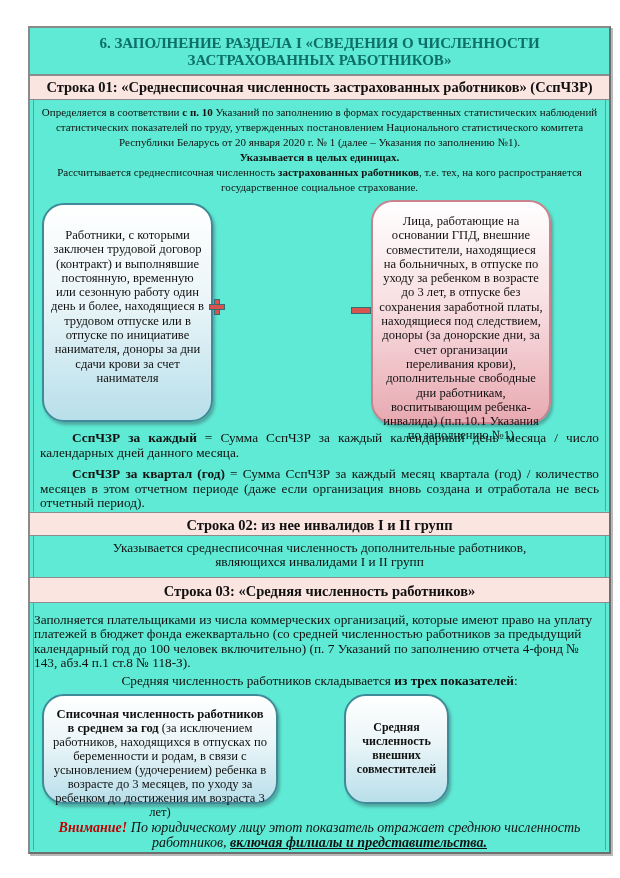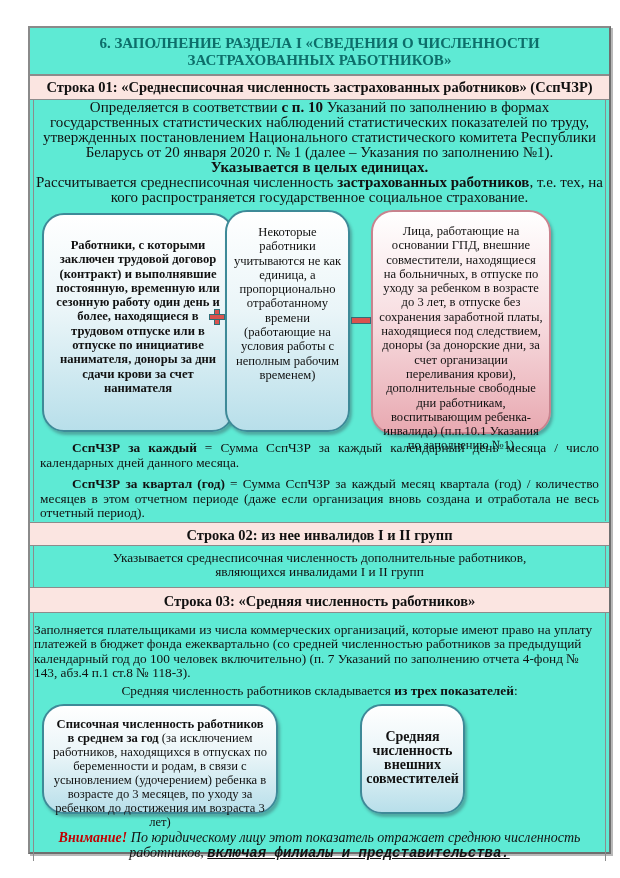--- a/index.html
+++ b/index.html
@@ -17,56 +17,56 @@
   .row-head {
     background: #fbe5e1; text-align: center; font-weight: bold; font-size: 14.5px;
     border-bottom: 1px solid #8c8c8c; box-sizing: border-box;
   }
   .rh1 { height: 24px; line-height: 22px; }
   .rh2 { height: 24px; line-height: 24px; border-top: 1px solid #8c8c8c; }
   .rh3 { height: 26px; line-height: 26px; border-top: 1px solid #8c8c8c; }
   .inner {
     margin: 0 3px; border: 1px solid #8c8c8c; border-top: none; border-bottom: none; box-sizing: border-box;
   }
-  .intro { text-align: center; font-size: 15px; line-height: 15px; }
+  .intro { text-align: center; font-size: 11px; line-height: 15px; padding-top: 5px; }
   .intro b { font-weight: bold; }
   .boxes { position: relative; height: 230px; }
   .box {
     position: absolute; border-radius: 22px; text-align: center; font-size: 12.6px; line-height: 14.3px;
     box-sizing: border-box; border: 2px solid #3e8a98;
     box-shadow: 2px 3px 3px rgba(60,90,100,0.45);
   }
   .box.blue { background: linear-gradient(to bottom, #ffffff 0%, #eaf5f8 45%, #b8dfea 100%); }
   .box.pink { background: linear-gradient(to bottom, #ffffff 0%, #f8e0e3 45%, #e8a9b1 100%); border-color: #c8838e; }
-  .b1 { left: 8px; top: 8px; width: 192px; height: 219px; padding: 23px 6px 0 6px; font-weight: bold; }
+  .b1 { left: 8px; top: 8px; width: 171px; height: 219px; padding: 23px 6px 0 6px; }
   .b2 { left: 191px; top: 5px; width: 125px; height: 222px; padding: 13px 4px 0 4px; }
   .b3 { left: 337px; top: 5px; width: 180px; height: 224px; padding: 12px 6px 0 6px; }
   .op { position: absolute; }
   .plus { left: 175px; top: 104px; width: 16px; height: 16px; }
   .plus::before, .plus::after { content: ""; position: absolute; background: #d9534f; border: 1px solid #2f6f78; }
   .plus::before { left: 5px; top: 0; width: 4px; height: 14px; }
   .plus::after { left: 0; top: 5px; width: 14px; height: 4px; }
   .minus { left: 317px; top: 112px; width: 18px; height: 5px; background: #d9534f; border: 1px solid #2f6f78; }
   .formula { font-size: 13.3px; line-height: 14.5px; text-align: justify; padding: 6px 6px 0 6px; }
   .formula p { margin: 0 0 7px 0; text-indent: 32px; }
   .formula b { font-weight: bold; }
   .r2body { text-align: center; font-size: 13.3px; line-height: 14.5px; padding: 5px 4px 7px 4px; }
   .r3body { font-size: 13.3px; line-height: 14.5px; padding: 10px 0 0 0; text-align: center; }
   .r3body .para { text-align: left; }
   .r3lead { text-align: center; margin-top: 3px; font-size: 13.3px; }
   .r3lead b { font-weight: bold; }
   .boxes2 { position: relative; height: 124px; margin-top: 4px; }
   .c1 { left: 8px; top: 2px; width: 236px; height: 110px; padding: 11px 8px 0 8px; font-size: 12.6px; line-height: 14px; }
   .c1 b { font-weight: bold; }
-  .c2 { left: 310px; top: 2px; width: 105px; height: 110px; padding: 24px 2px 0 2px; font-weight: bold; font-size: 14px; line-height: 14px; margin-left: 16px; }
+  .c2 { left: 310px; top: 2px; width: 105px; height: 110px; padding: 24px 2px 0 2px; font-weight: bold; font-size: 12px; line-height: 14px; }
   .c3 { left: 432px; top: 2px; width: 108px; height: 110px; padding: 17px 2px 0 2px; font-weight: bold; font-size: 12.6px; line-height: 14px; }
   .warn { text-align: center; font-style: italic; font-size: 14px; line-height: 15px; padding-top: 4px; }
   .warn .red { color: #c00000; font-weight: bold; }
   .warn b { font-weight: bold; }
-  .warn u { text-decoration: underline; font-family: Liberation Mono, monospace; }
+  .warn u { text-decoration: underline; }
 </style>
 </head>
 <body>
 
 <div class="frame">
 
   <div class="title">
     <div>6. ЗАПОЛНЕНИЕ РАЗДЕЛА I «СВЕДЕНИЯ О ЧИСЛЕННОСТИ</div>
     <div>ЗАСТРАХОВАННЫХ РАБОТНИКОВ»</div>
   </div>
@@ -76,21 +76,20 @@
   <div class="inner">
     <div class="intro">
       <div><span>Определяется в соответствии </span><b>с п. 10</b><span> Указаний по заполнению в формах государственных статистических наблюдений статистических показателей по труду, утвержденных постановлением Национального статистического комитета Республики Беларусь от 20 января 2020 г. № 1 (далее – Указания по заполнению №1).</span></div>
       <div><b>Указывается в целых единицах.</b></div>
       <div><span>Рассчитывается среднесписочная численность </span><b>застрахованных работников</b><span>, т.е. тех, на кого распространяется государственное социальное страхование.</span></div>
     </div>
 
     <div class="boxes">
       <div class="box blue b1">Работники, с которыми заключен трудовой договор (контракт) и выполнявшие постоянную, временную или сезонную работу один день и более, находящиеся в трудовом отпуске или в отпуске по инициативе нанимателя, доноры за дни сдачи крови за счет нанимателя</div>
       <div class="op plus"></div>
-      <div class="box blue b2">Некоторые работники учитываются не как единица, а пропорционально отработанному времени (работающие на условия работы с неполным рабочим временем)</div>
       <div class="op minus"></div>
       <div class="box pink b3">Лица, работающие на основании ГПД, внешние совместители, находящиеся на больничных, в отпуске по уходу за ребенком в возрасте до 3 лет, в отпуске без сохранения заработной платы, находящиеся под следствием, доноры (за донорские дни, за счет организации переливания крови), дополнительные свободные дни работникам, воспитывающим ребенка-инвалида) (п.п.10.1 Указания по заполнению №1)</div>
     </div>
 
     <div class="formula">
       <p><b>СспЧЗР за каждый</b><span> = Сумма СспЧЗР за каждый календарный день месяца / число календарных дней данного месяца.</span></p>
       <p style="margin-bottom:1px;"><b>СспЧЗР за квартал (год)</b><span> = Сумма СспЧЗР за каждый месяц квартала (год) / количество месяцев в этом отчетном периоде (даже если организация вновь создана и отработала не весь отчетный период).</span></p>
     </div>
   </div>
 

